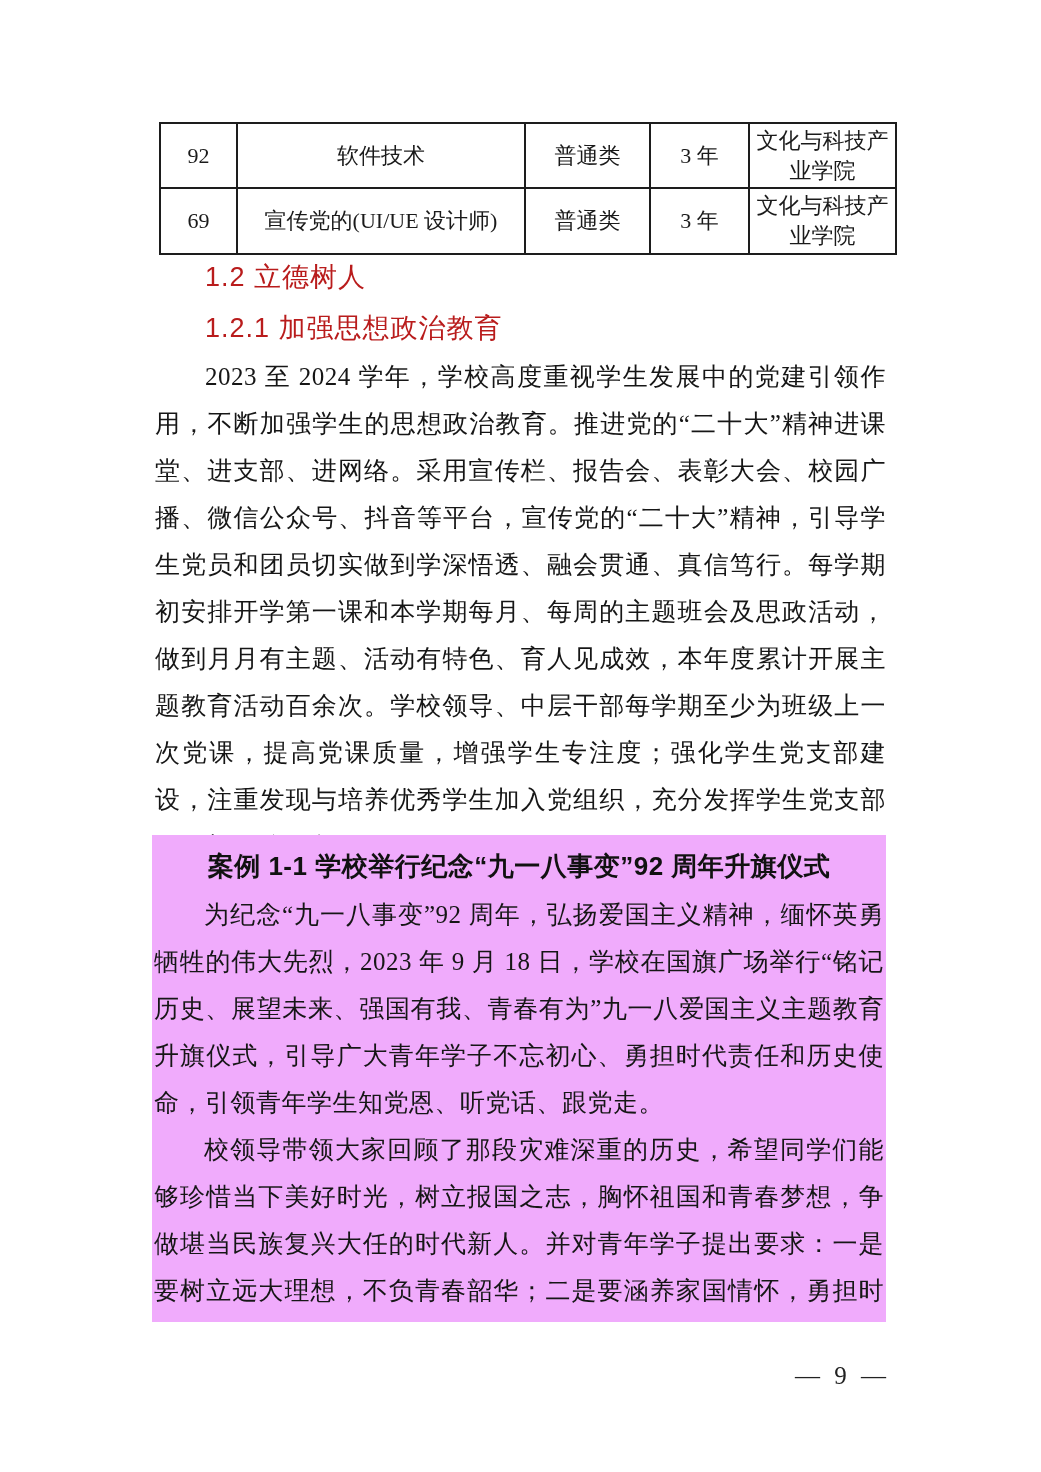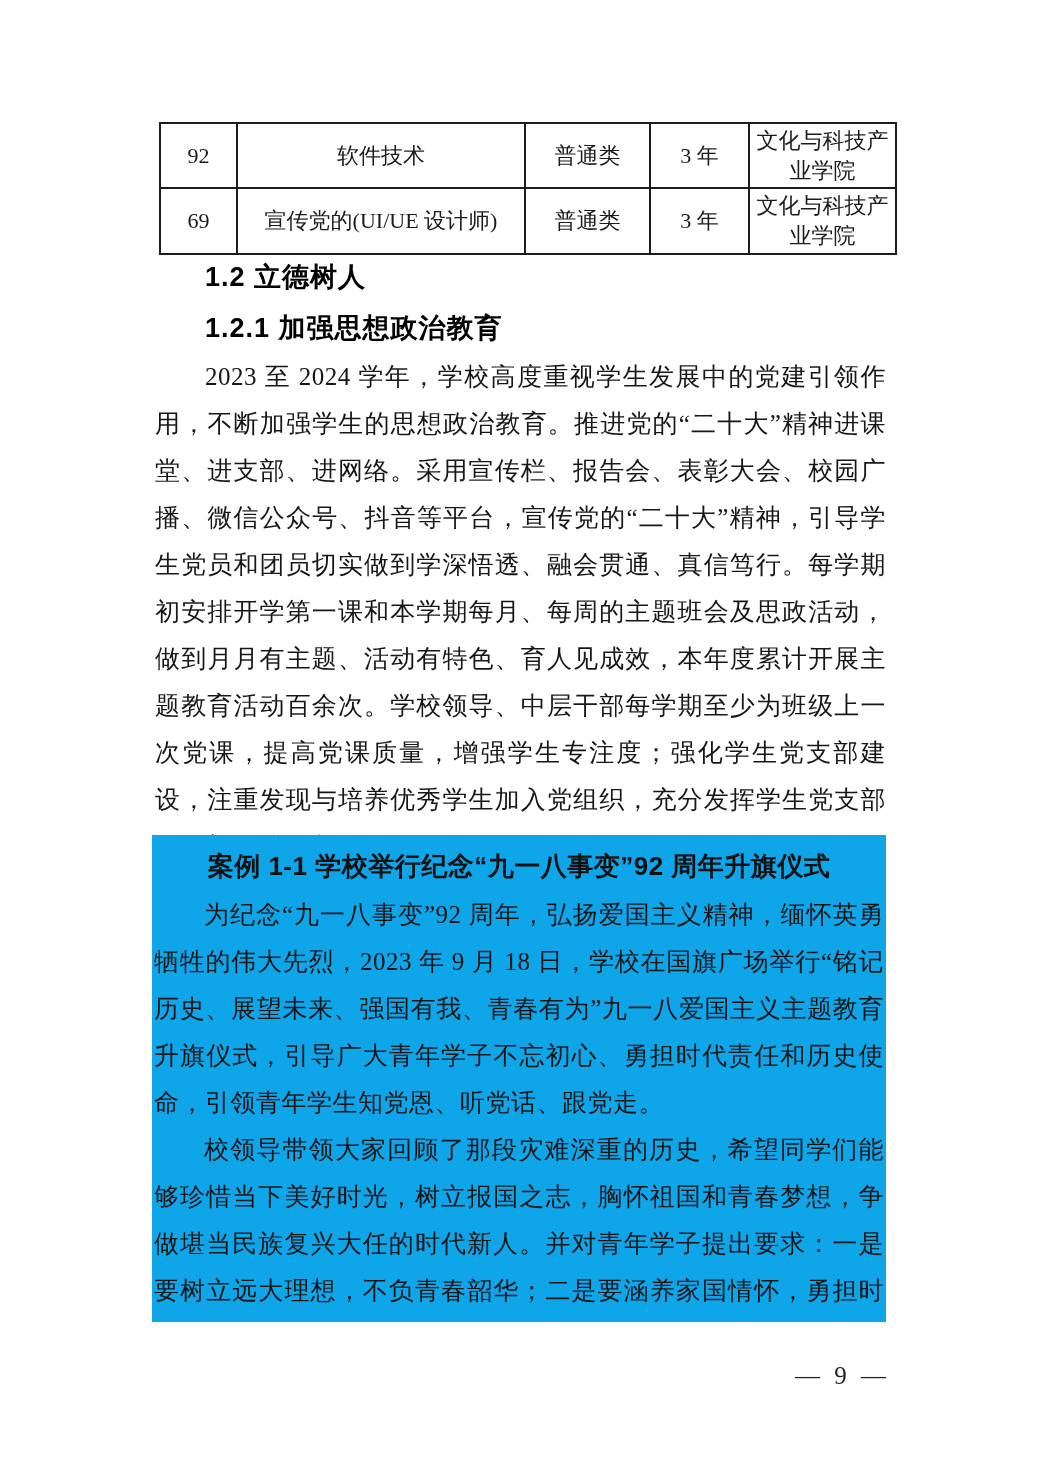--- a/index.html
+++ b/index.html
@@ -31,24 +31,24 @@
     font-size: 22px;
     line-height: 1.35;
     height: 60px;
     padding: 2px 6px;
     font-family: "Liberation Serif", "DejaVu Serif", serif;
   }
   
   .sec-heading {
     position: absolute;
     left: 205px;
-    font-weight: bold;
+    font-weight: normal;
     font-size: 27px;
     letter-spacing: 1px;
-    color: #000000;
+    color: #b91c1c;
     font-family: "Liberation Sans", "DejaVu Sans", sans-serif;
   }
   .sec-heading.h1 { top: 259px; }
   .sec-heading.h2 { top: 310px; }
   
   .body-para {
     position: absolute;
     left: 155px;
     top: 353px;
     width: 731px;
@@ -59,21 +59,21 @@
     letter-spacing: 0.5px;
     color: #161616;
   }
   
   .case-box {
     position: absolute;
     left: 152px;
     top: 835px;
     width: 734px;
     height: 487px;
-    background: #0ea5e9;
+    background: #f0abfc;
     padding: 6px 2px 0 2px;
     overflow: hidden;
   }
   .case-title {
     text-align: center;
     font-weight: bold;
     font-size: 26px;
     line-height: 50px;
     letter-spacing: 0.5px;
     color: #111;

